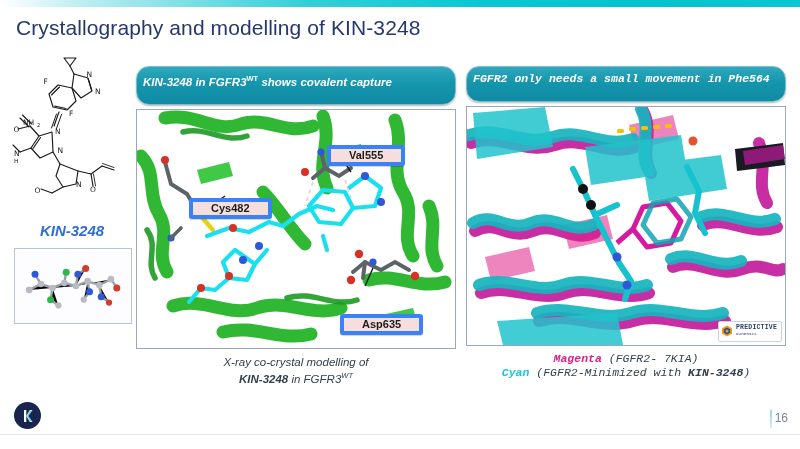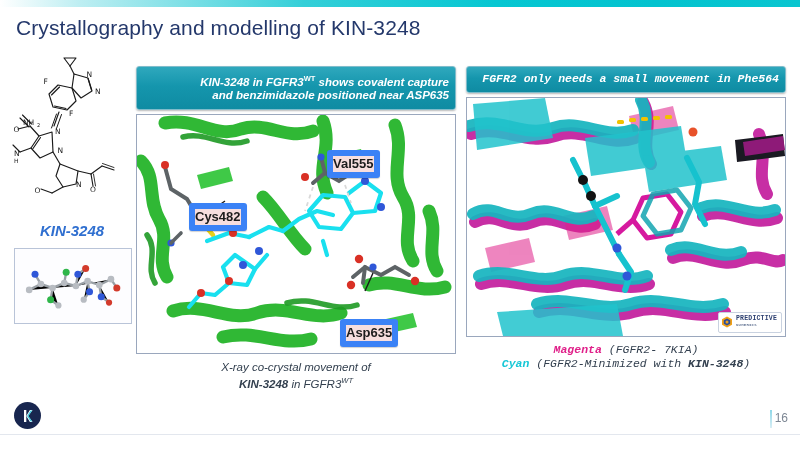--- a/index.html
+++ b/index.html
@@ -25,43 +25,43 @@
   .model3d-box{position:absolute;left:6px;top:196px;width:118px;height:76px;
     background:#fdfdff;border:1px solid #b9c4d8;box-sizing:border-box;}
 
   
   .panel{position:absolute;top:66px;}
   .panel.left{left:136px;width:320px;}
   .panel.right{left:466px;width:320px;font-family:Liberation Mono, monospace;}
 
   .panel-header{
     position:relative;width:100%;box-sizing:border-box;
-    padding:5px 6px 6px;
+    padding:5px 6px 15px;
     background:linear-gradient(180deg,#2fa8bd 0%,#1596ad 45%,#0f8ba2 100%);
-    border:1px solid #7fbccb;border-radius:3px;
+    border:1px solid #7fbccb;border-radius:13px;
     color:#ffffff;font-size:11.5px;font-weight:bold;line-height:13.5px;
-    text-align:right;font-style:italic;
+    text-align:left;font-style:italic;
     box-shadow:0 1px 2px rgba(0,0,0,.28);
   }
   .panel-header sup{font-size:7.5px;vertical-align:super;font-style:normal;}
 
   .img-frame{position:relative;margin-top:4px;width:320px;height:240px;
     border:1px solid #9aa7bd;box-sizing:border-box;background:#ffffff;overflow:hidden;}
 
   .caption{position:relative;margin-top:6px;width:320px;text-align:center;
     font-size:11.5px;font-style:italic;color:#33404f;line-height:14px;}
   .caption b{font-weight:bold;}
   .caption sup{font-size:7.5px;vertical-align:super;}
   .mag{color:#e0218a;font-weight:bold;font-style:italic;}
   .cyn{color:#16c7d6;font-weight:bold;font-style:italic;margin-top:24px;}
 
   
-  .reslabel{position:absolute;background:#f7dede;border:6px solid #3b82f6;
-    border-radius:3px;color:#1c1c1c;font-size:13px;font-weight:bold;
-    padding:0px 0 1px;font-family:"Liberation Sans",sans-serif;
+  .reslabel{position:absolute;background:#f7dede;border:4px solid #3b82f6;
+    border-radius:3px;color:#1c1c1c;font-size:11px;font-weight:bold;
+    padding:0px 18px 1px;font-family:"Liberation Sans",sans-serif;
     box-shadow:0 1px 1px rgba(0,0,0,.18);white-space:nowrap;}
 
   
   .pn-badge{position:absolute;right:3px;bottom:3px;height:17px;
     background:#ffffff;border:1px solid #c9d2e0;border-radius:2px;
     display:flex;align-items:center;gap:3px;padding:1px 4px 1px 2px;}
   .pn-text{display:flex;flex-direction:column;line-height:6px;}
   .pn-t1{font-size:6.5px;font-weight:bold;color:#2b3e70;letter-spacing:.2px;}
   .pn-t2{font-size:4px;font-weight:bold;color:#6f7f9c;letter-spacing:.2px;}
 
@@ -180,21 +180,20 @@
           <circle cx="70" cy="52" r="3.2" fill="#b8bcc2"></circle>
         </g>
       </svg>
     </div>
   </div>
 
   <div class="panel left">
 
     <div class="panel-header">
       <span>KIN-3248 in FGFR3</span><sup>WT</sup><span> shows covalent capture</span><br>
-      <span>and benzimidazole positioned near ASP635</span>
     </div>
 
     <div class="img-frame">
       <svg width="318" height="238" viewBox="0 0 318 238">
         <rect width="318" height="238" fill="#ffffff"></rect>
 
         <g fill="none" stroke="#25b52b" stroke-width="13" stroke-linecap="round" stroke-linejoin="round" opacity=".95">
           <path d="M28 8 C60 2 78 24 104 14 C130 6 150 26 176 16"></path>
           <path d="M186 6 C196 34 178 52 190 78"></path>
           <path d="M4 46 C20 62 10 84 22 104 C34 124 18 142 30 162"></path>
@@ -275,21 +274,21 @@
           <path d="M228 176 L236 158"></path>
         </g>
       </svg>
 
       <div class="reslabel" style="left:52px;top:88px;">Cys482</div>
       <div class="reslabel" style="left:190px;top:35px;">Val555</div>
       <div class="reslabel" style="left:203px;top:204px;">Asp635</div>
     </div>
 
     <div class="caption">
-      <span>X-ray co-crystal movement of</span><br>
+      <span>X-ray co-crystal modelling of</span><br>
       <b>KIN-3248</b><span> in FGFR3</span><sup>WT</sup>
     </div>
   </div>
 
   <div class="panel right">
 
     <div class="panel-header">
       <span>FGFR2 only needs a small movement in Phe564</span><br>
     </div>
 

